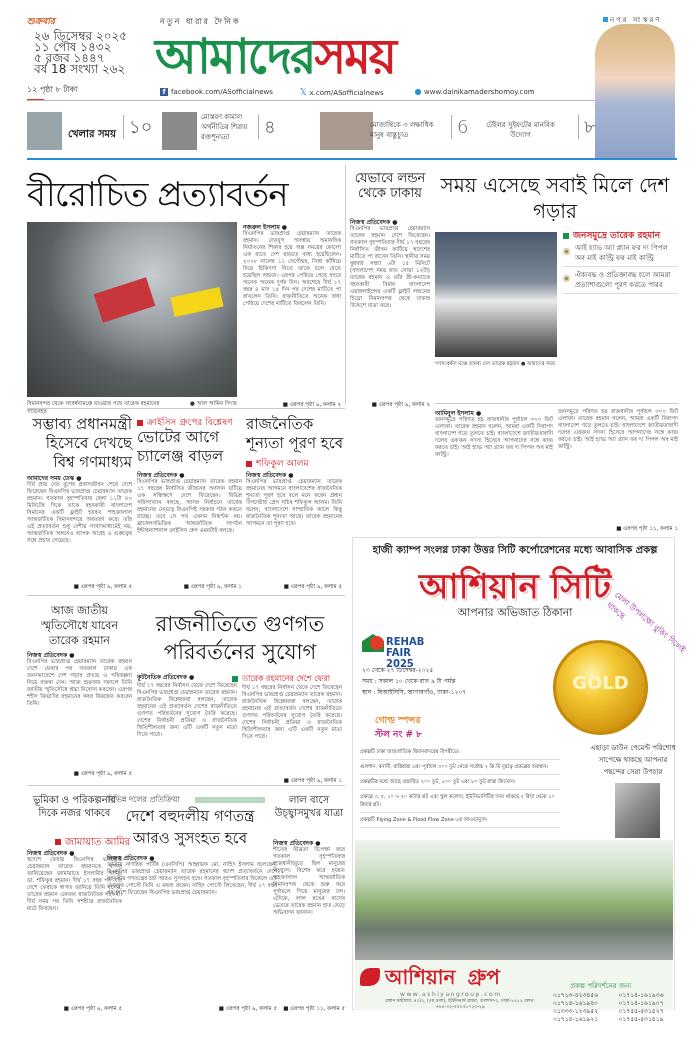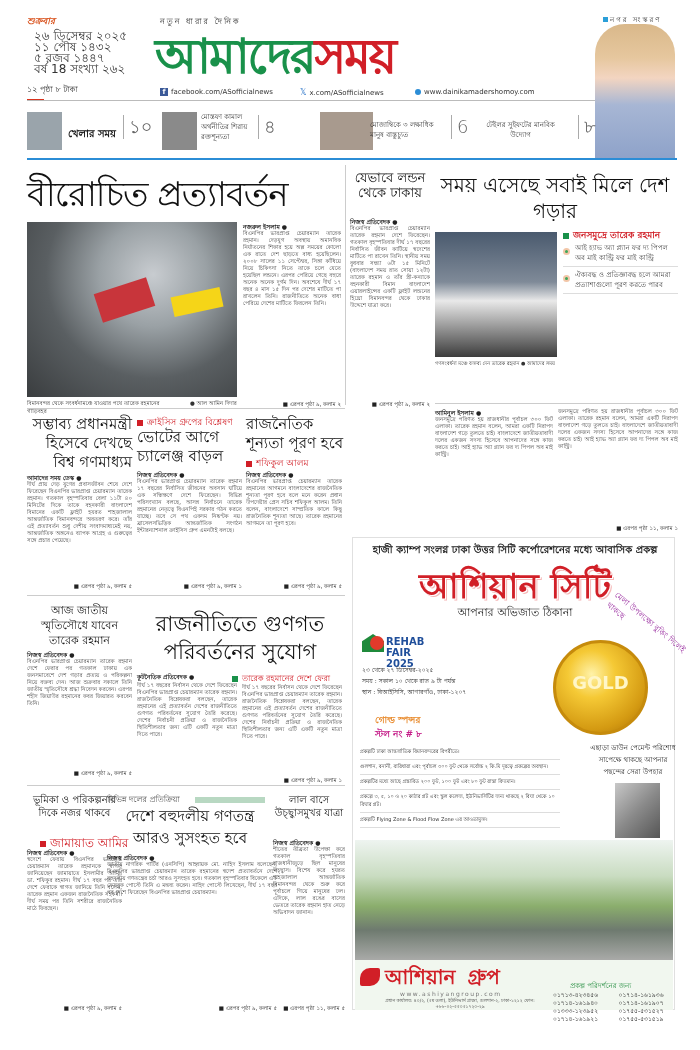--- a/index.html
+++ b/index.html
@@ -199,21 +199,21 @@
 <div class="abs h-big" style="left:135px;top:610px;width:210px;font-size:21px;line-height:28px">রাজনীতিতে গুণগত পরিবর্তনের সুযোগ</div>
 <div class="abs kicker" style="left:232px;top:672px;font-size:8px"><span class="grnsq"></span><span>তারেক রহমানের দেশে ফেরা</span></div>
 <div class="abs byline" style="left:137px;top:672px">কূটনৈতিক প্রতিবেদক ●</div>
 <div class="abs body-text" style="left:137px;top:682px;width:100px;height:95px">দীর্ঘ ১৭ বছরের নির্বাসন থেকে দেশে ফিরেছেন বিএনপির ভারপ্রাপ্ত চেয়ারম্যান তারেক রহমান। রাজনৈতিক বিশ্লেষকরা বলছেন, তারেক রহমানের এই প্রত্যাবর্তন দেশের রাজনীতিতে গুণগত পরিবর্তনের সুযোগ তৈরি করেছে। দেশের নির্বাচনী প্রক্রিয়া ও রাজনৈতিক স্থিতিশীলতার জন্য এটি একটি নতুন মাত্রা দিতে পারে।</div>
 <div class="abs body-text" style="left:242px;top:684px;width:100px;height:93px">দীর্ঘ ১৭ বছরের নির্বাসন থেকে দেশে ফিরেছেন বিএনপির ভারপ্রাপ্ত চেয়ারম্যান তারেক রহমান। রাজনৈতিক বিশ্লেষকরা বলছেন, তারেক রহমানের এই প্রত্যাবর্তন দেশের রাজনীতিতে গুণগত পরিবর্তনের সুযোগ তৈরি করেছে। দেশের নির্বাচনী প্রক্রিয়া ও রাজনৈতিক স্থিতিশীলতার জন্য এটি একটি নতুন মাত্রা দিতে পারে।</div>
 <div class="abs contd" style="left:242px;top:777px;width:100px">■ এরপর পৃষ্ঠা ৯, কলাম ১</div>
 
 <div class="abs hline" style="left:27px;top:785px;width:318px"></div>
 
 <div class="abs h-side" style="left:27px;top:793px;width:95px;font-size:10px;line-height:13px">ভূমিকা ও পরিকল্পনার দিকে নজর থাকবে</div>
-<div class="abs kicker" style="left:40px;top:834px;font-size:12px"><span class="redsq"></span><span>জামায়াত আমির</span></div>
+<div class="abs kicker" style="left:55px;top:834px;font-size:10px"><span class="redsq"></span><span>জামায়াত আমির</span></div>
 <div class="abs byline" style="left:27px;top:848px">নিজস্ব প্রতিবেদক ●</div>
 <div class="abs body-text" style="left:27px;top:856px;width:95px;height:150px">স্বদেশে ফেরায় বিএনপির ভারপ্রাপ্ত চেয়ারম্যান তারেক রহমানকে স্বাগত জানিয়েছেন জামায়াতে ইসলামীর আমির ডা. শফিকুর রহমান। দীর্ঘ ১৭ বছর পর তার দেশে ফেরাকে স্বাগত জানিয়ে তিনি বলেন, তারেক রহমান একজন রাজনৈতিক সহকর্মী। দীর্ঘ সময় পর তিনি সশরীরে রাজনৈতিক মাঠে ফিরছেন।</div>
 <div class="abs contd" style="left:27px;top:1005px;width:95px">■ এরপর পৃষ্ঠা ৯, কলাম ৫</div>
 
 <div class="abs" style="left:107px;top:793px;font-size:8px;color:#555">বিভিন্ন দলের প্রতিক্রিয়া</div>
 <div class="abs" style="left:195px;top:797px;width:70px;height:6px;background:#b8d8c2"></div>
 <div class="abs h-big" style="left:105px;top:805px;width:170px;font-size:15px;line-height:22px">দেশে বহুদলীয় গণতন্ত্র আরও সুসংহত হবে</div>
 <div class="abs byline" style="left:107px;top:853px">নিজস্ব প্রতিবেদক ●</div>
 <div class="abs body-text" style="left:107px;top:861px;width:170px;height:145px">জাতীয় নাগরিক পার্টির (এনসিপি) আহ্বায়ক মো. নাহিদ ইসলাম বলেছেন, বিএনপির ভারপ্রাপ্ত চেয়ারম্যান তারেক রহমানের স্বদেশ প্রত্যাবর্তনে দেশে বহুদলীয় গণতন্ত্রের চর্চা আরও সুসংহত হবে। গতকাল বৃহস্পতিবার বিকেলে এক ফেসবুক পোস্টে তিনি এ মন্তব্য করেন। নাহিদ পোস্টে লিখেছেন, দীর্ঘ ১৭ বছর পর দেশে ফিরেছেন বিএনপির ভারপ্রাপ্ত চেয়ারম্যান।</div>
 <div class="abs contd" style="left:107px;top:1005px;width:170px">■ এরপর পৃষ্ঠা ৯, কলাম ৫</div>

